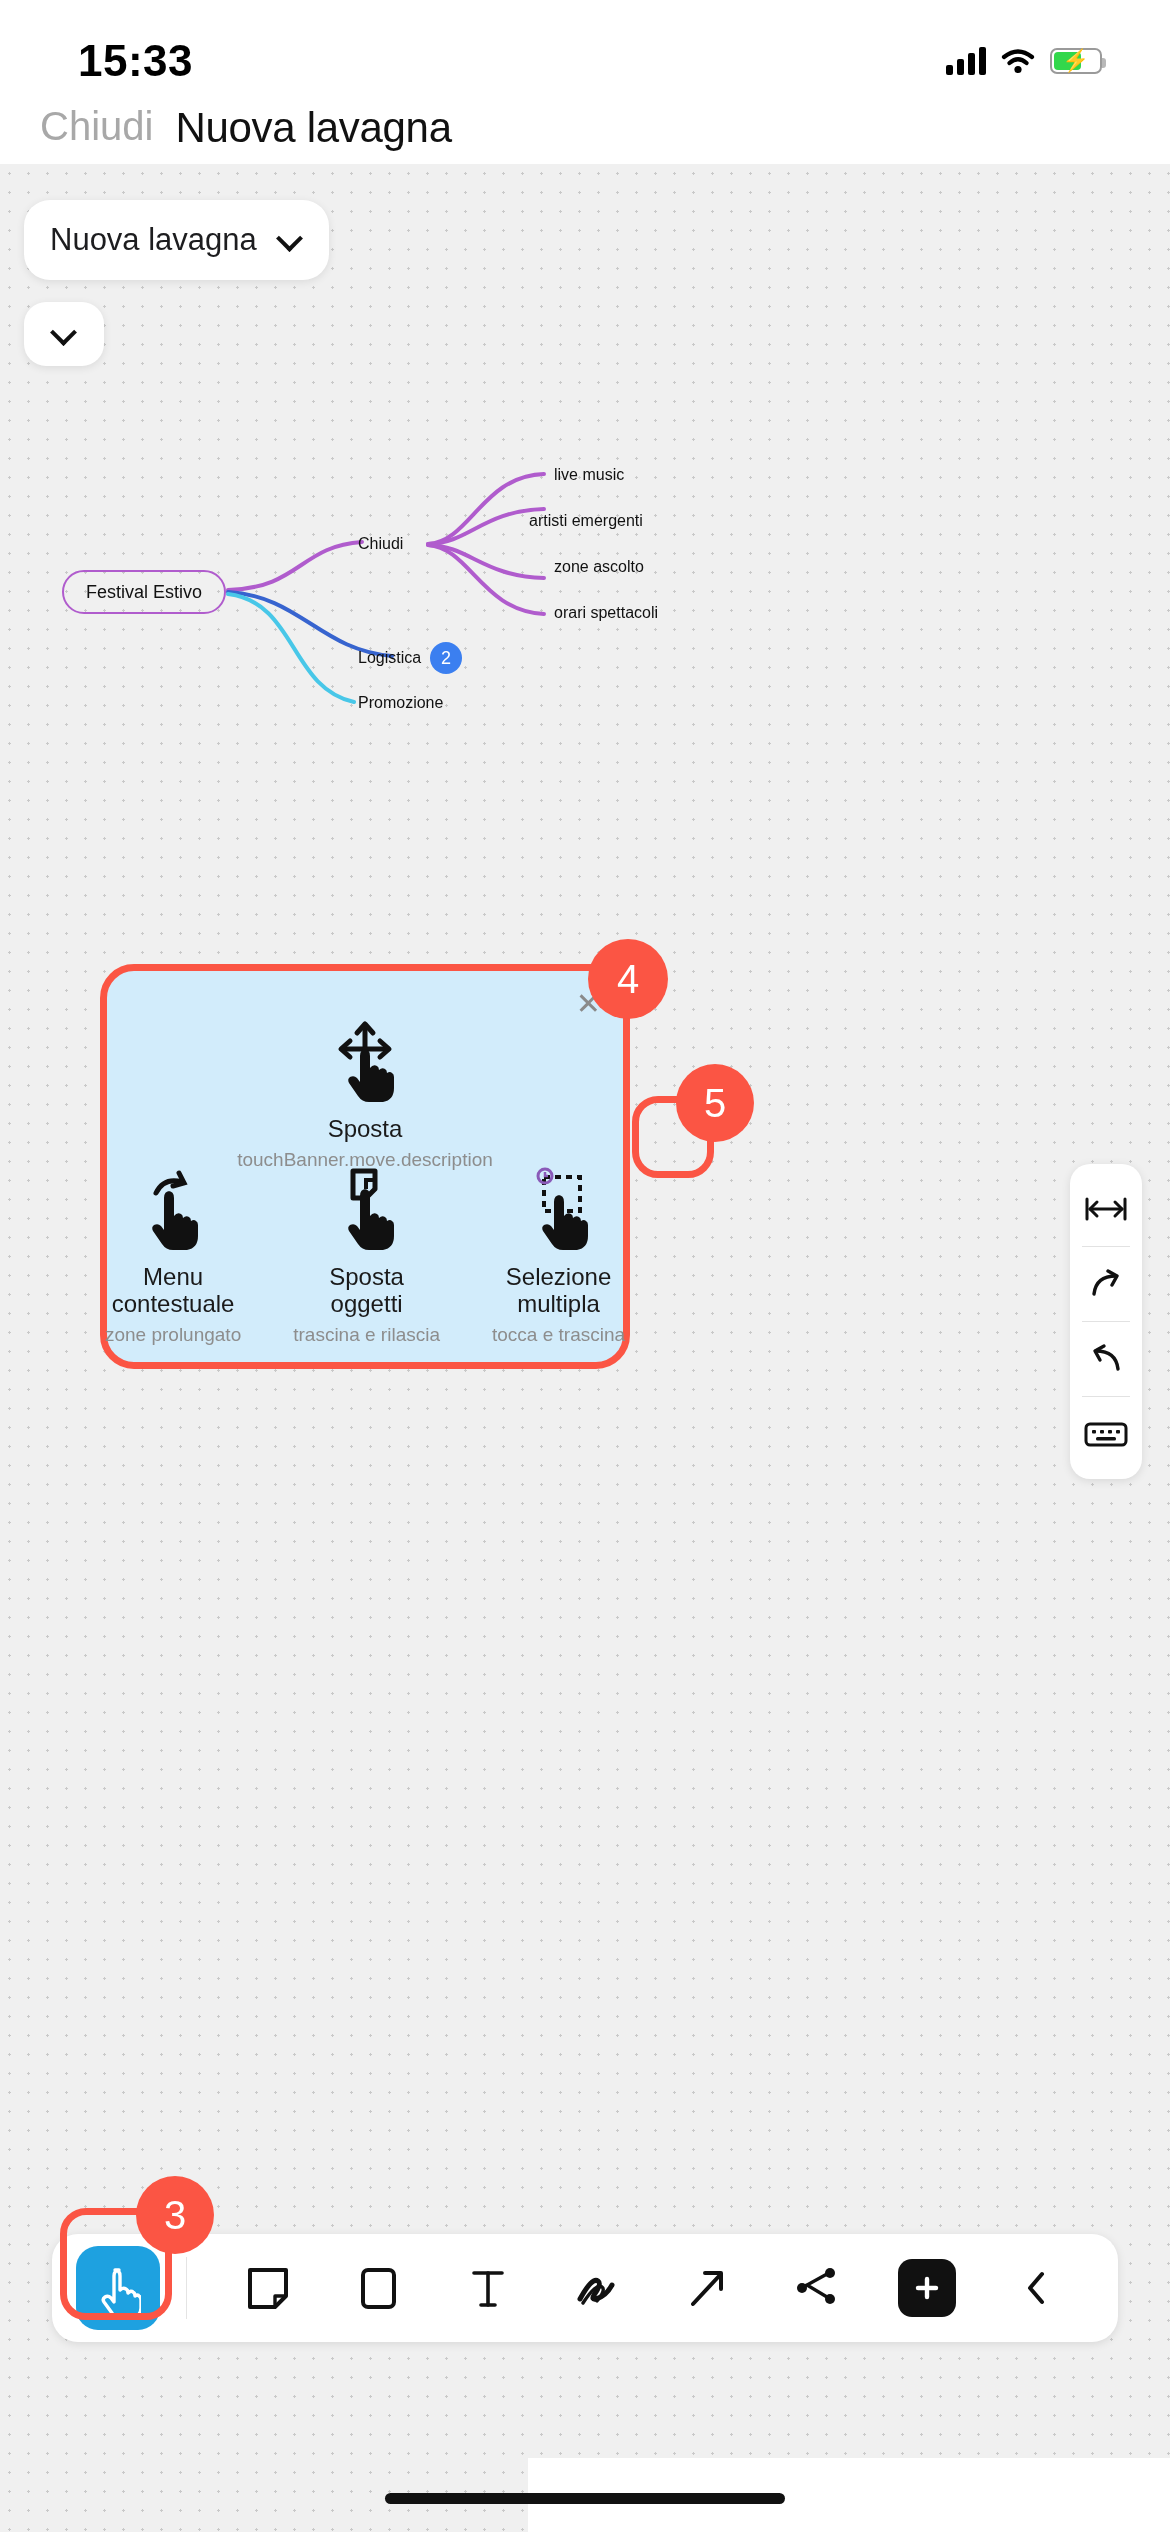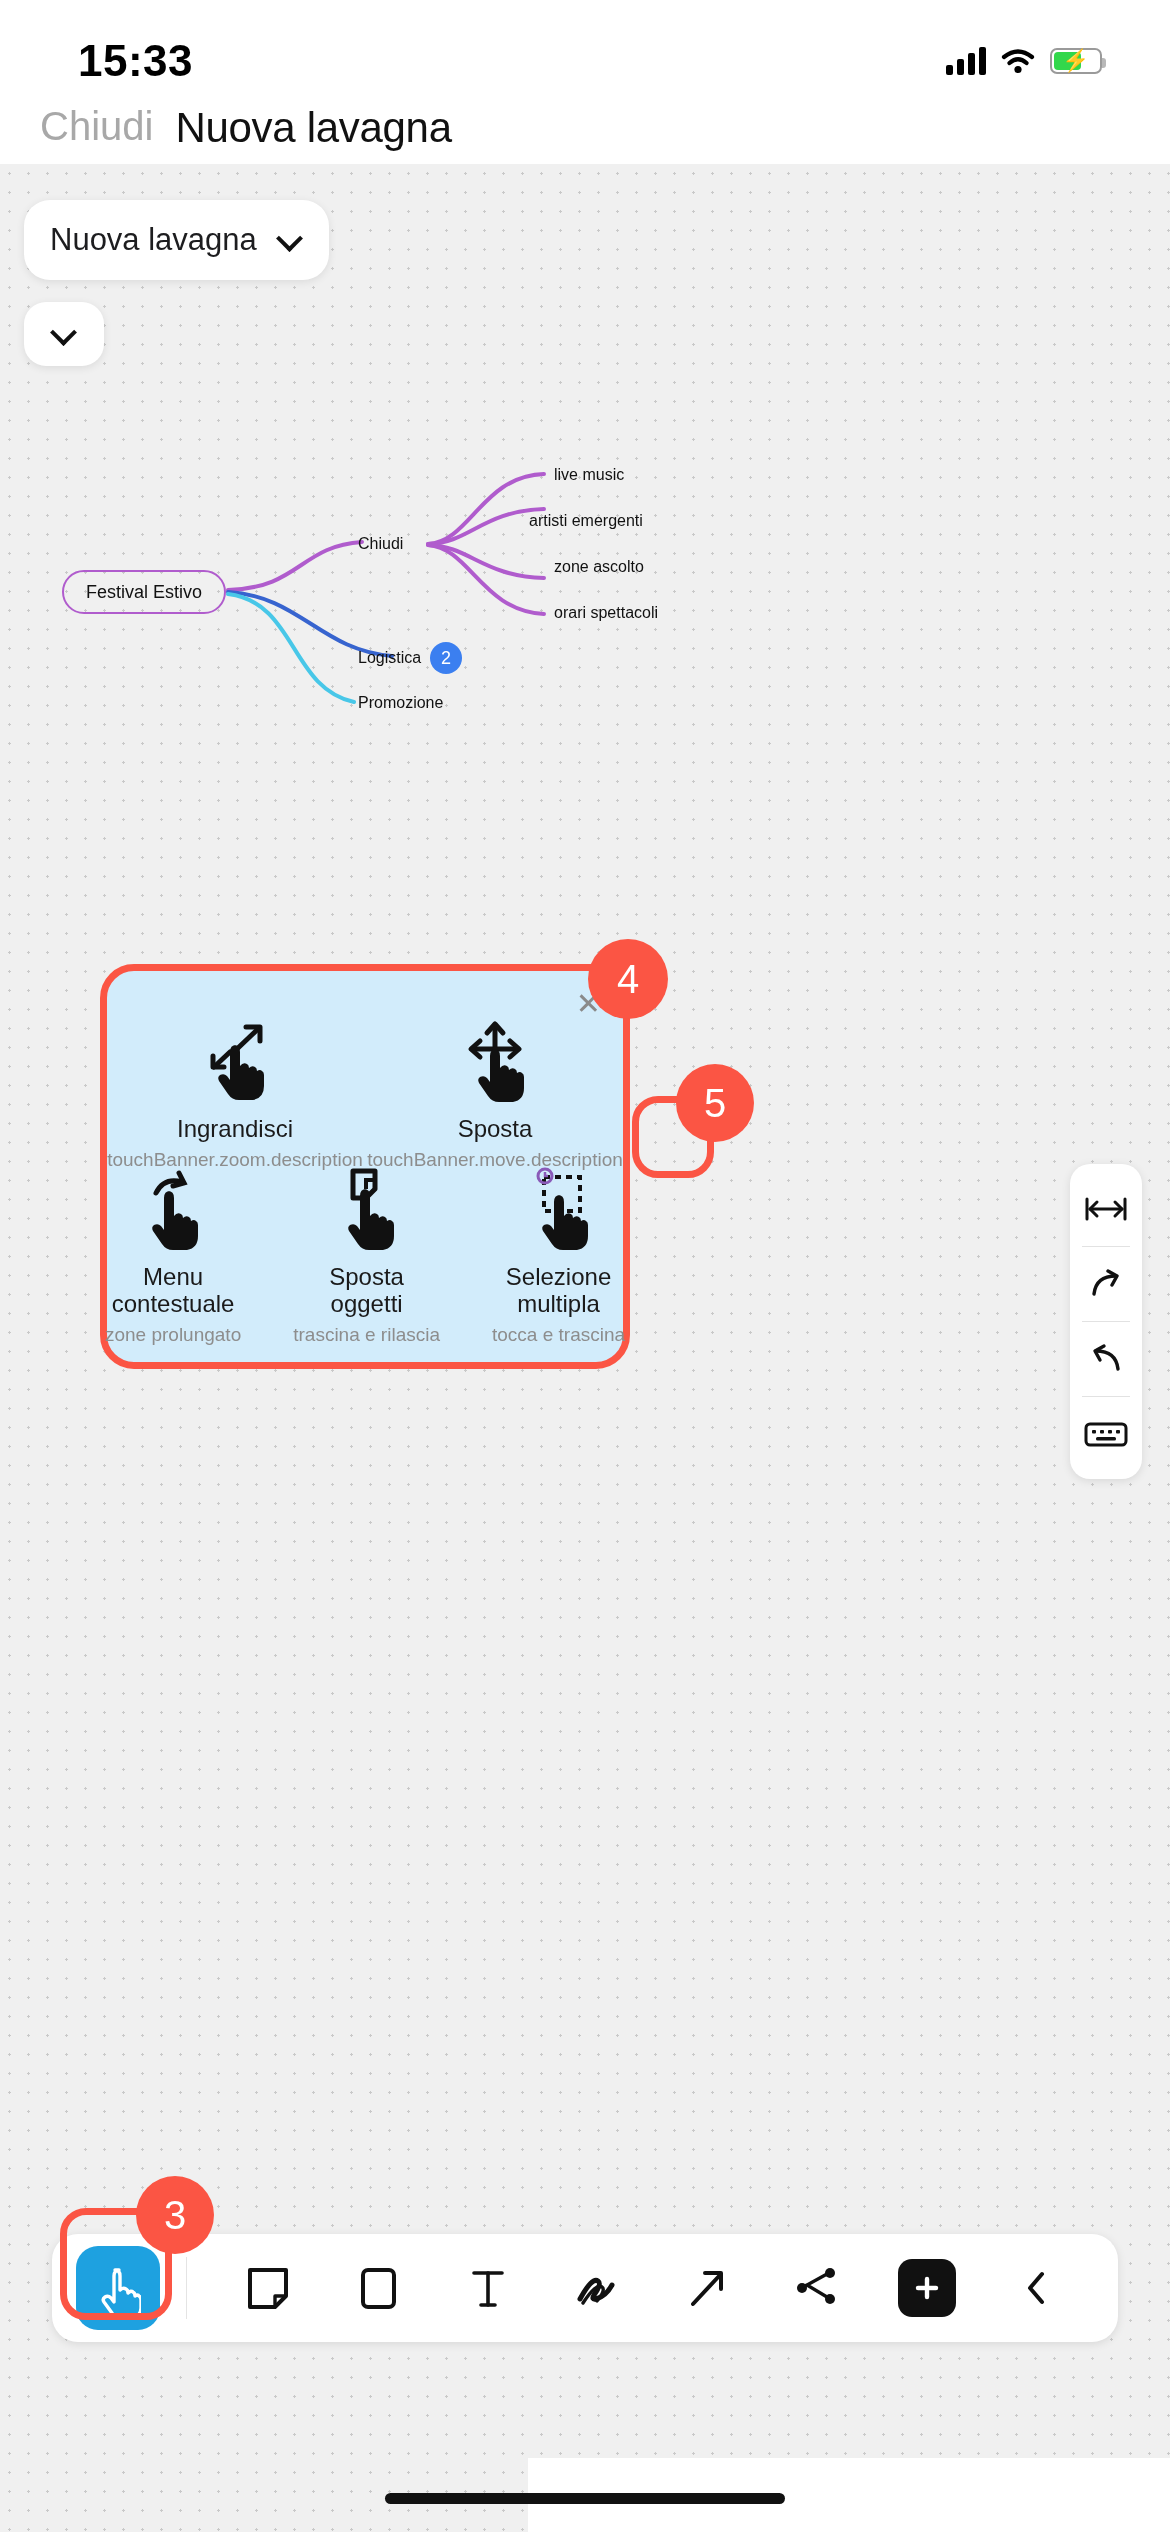--- a/index.html
+++ b/index.html
@@ -268,35 +268,20 @@
     <div class="node-lbl" style="left:358px; top:485px;">Logistica</div>
     <div class="badge-count" style="left:430px; top:478px;">2</div>
 
     <div class="node-lbl" style="left:358px; top:530px;">Promozione</div>
   </div>
 
   <div class="tutorial">
     <div class="tut-close">✕</div>
 
     <div class="tut-row r1">
-      <div class="tut-cell">
-        <div class="tut-icon">
-          <svg width="82" height="86" viewBox="0 0 82 86">
-            <g stroke="#111" stroke-width="5" fill="none" stroke-linecap="round" stroke-linejoin="round">
-              <line x1="44" y1="29" x2="65" y2="9"></line>
-              <polyline points="52,8 66,8 66,22"></polyline>
-              <line x1="36" y1="33" x2="20" y2="48"></line>
-              <polyline points="30,48 19,48 19,37"></polyline>
-            </g>
-            <path d="M40 26 q6 0 6 7 v14 q3-4 7-2 q2 1 2 4 q3-3 6-1 q2 1 2 4 q3-2 5 0 q2 1 2 4 v11 q0 12-11 14 h-14 q-7 0-11-6 l-9-13 q-2-4 1-6 q4-2 7 1 l3 4 v-28 q0-7 6-7z" fill="#111"></path>
-          </svg>
-        </div>
-        <div class="tut-title">Ingrandisci</div>
-        <div class="tut-desc">touchBanner.zoom.description</div>
-      </div>
 
       <div class="tut-cell">
         <div class="tut-icon">
           <svg width="82" height="86" viewBox="0 0 82 86">
             <g stroke="#111" stroke-width="5" fill="none" stroke-linecap="round" stroke-linejoin="round">
               <line x1="41" y1="6" x2="41" y2="30"></line>
               <polyline points="33,14 41,5 49,14"></polyline>
               <line x1="18" y1="30" x2="41" y2="30"></line>
               <polyline points="26,22 17,30 26,38"></polyline>
               <line x1="64" y1="30" x2="41" y2="30"></line>

